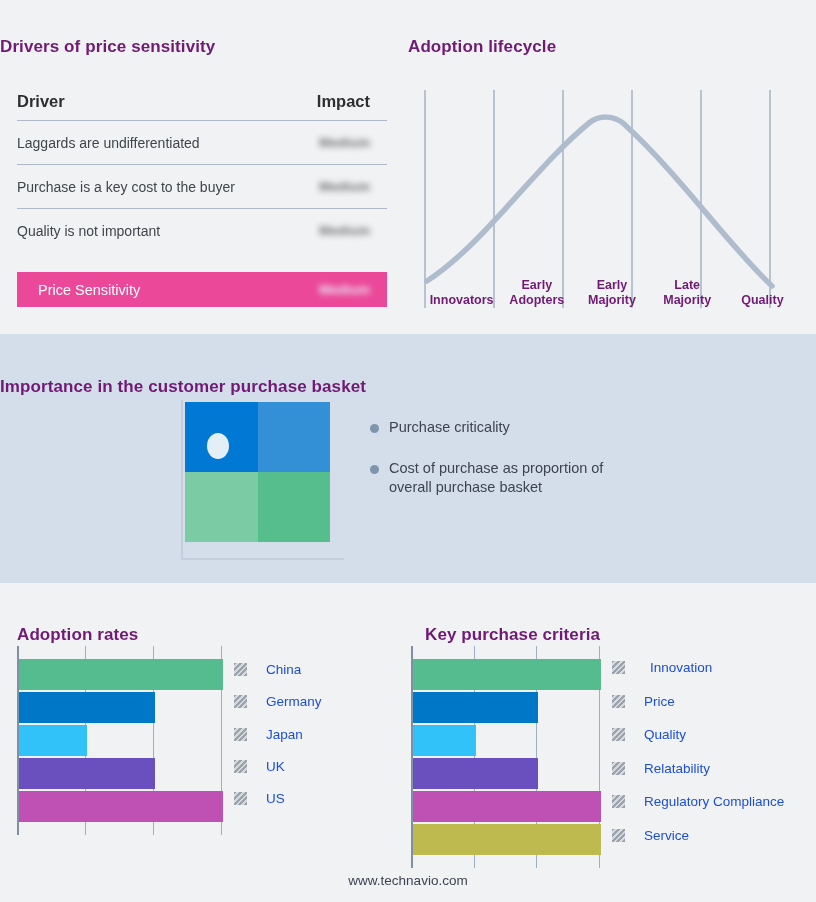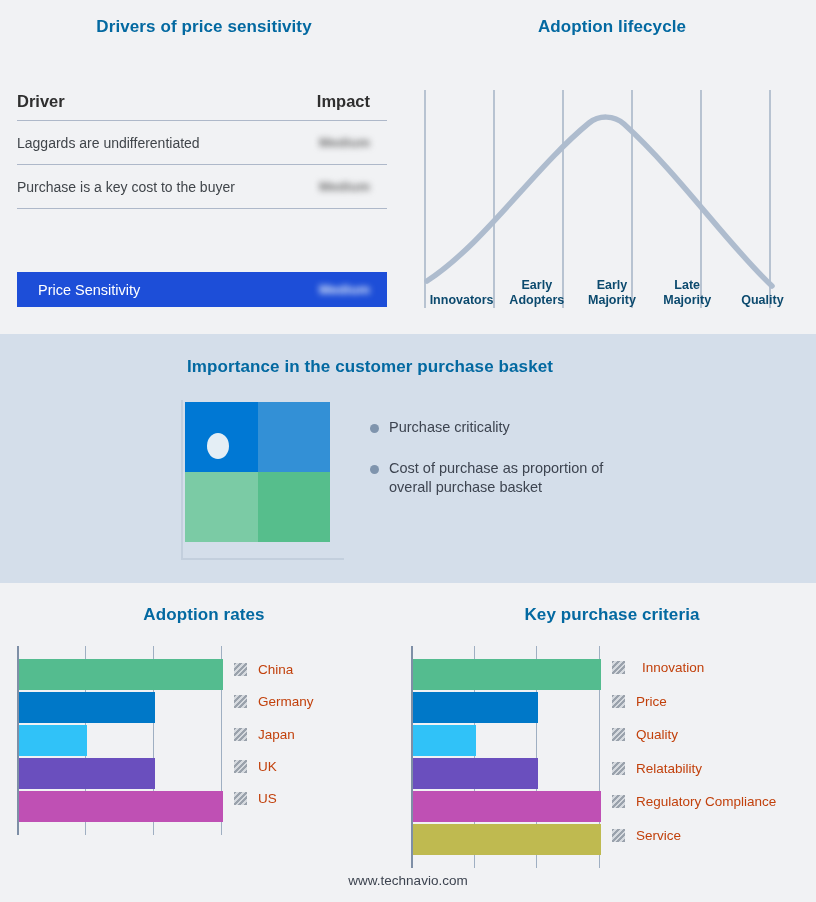--- a/index.html
+++ b/index.html
@@ -11,57 +11,57 @@
     overflow:hidden;
     position:relative;
   }
   .band{position:absolute;left:0;width:816px;}
   #band-top{top:0;height:334px;background:#F1F2F4;}
   #band-mid{top:334px;height:249px;background:#D4DEEA;}
   #band-bot{top:583px;height:319px;background:#F1F2F4;}
 
   .panel{position:absolute;}
   .ttl{
-    font-weight:bold;font-size:17px;color:#0369a1;
-    text-align:center;letter-spacing:.1px;
+    font-weight:bold;font-size:17px;color:#701a75;
+    letter-spacing:.1px;margin-top:20px;
   }
 
   
   #drivers{left:0;top:0;width:408px;height:334px;}
   #drivers .ttl{position:absolute;left:0;top:17px;width:408px;}
   .tbl{position:absolute;left:17px;top:92px;width:370px;}
   .hrow{display:flex;justify-content:space-between;align-items:flex-end;
         font-weight:bold;font-size:16.5px;color:#2f2f2f;padding-bottom:9px;}
   .hsep{height:1px;background:#AEB8C9;}
   .drow{display:flex;justify-content:space-between;align-items:center;
         height:43px;font-size:14px;color:#40454a;}
   .dsep{height:1px;background:#AEB8C9;}
   .dname{white-space:nowrap;}
   .blurval{
     font-size:13.5px;color:#6f6f6f;font-weight:600;
     filter:blur(3.4px);
     margin-right:17px;
   }
   .hilite{
     position:absolute;left:17px;top:272px;width:370px;height:35px;
-    background:#1d4ed8;display:flex;align-items:center;
+    background:#ec4899;display:flex;align-items:center;
     justify-content:space-between;
   }
   .hilite .hname{color:#ffffff;font-size:14.5px;margin-left:21px;}
   .hilite .blurval{color:#e8f1fb;}
 
   
   #lifecycle{left:408px;top:0;width:408px;height:434px;}
   #lifecycle .ttl{position:absolute;left:0;top:17px;width:408px;}
   #lcplot{position:absolute;left:16px;top:76px;width:376px;height:236px;}
   #lcplot svg{display:block;}
   .lclabels{position:absolute;left:16px;top:270px;width:376px;height:40px;
             display:flex;}
   .lccell{flex:1;text-align:center;font-weight:bold;font-size:12.5px;
-          color:#0c4a6e;line-height:14.5px;align-self:flex-end;
+          color:#701a75;line-height:14.5px;align-self:flex-end;
           padding-bottom:3px;}
 
   
   #basket{left:0;top:334px;width:816px;height:249px;}
   #basket .ttl{position:absolute;left:0;top:23px;width:740px;font-size:17px;}
   #quad{position:absolute;left:185px;top:402px;width:145px;height:140px;}
   .q{position:absolute;width:72.5px;height:70px;}
   #q-tl{left:0;top:0;background:#0078D4;}
   #q-tr{left:72.5px;top:0;background:#3390D6;}
   #q-bl{left:0;top:70px;background:#7BCBA5;}
@@ -72,30 +72,30 @@
   #qaxis-x{position:absolute;left:181px;top:558px;width:163px;height:2px;background:#C3CFDD;}
   #blegend{position:absolute;left:370px;top:418px;width:300px;}
   .bl-item{display:flex;align-items:flex-start;margin-bottom:22px;}
   .bl-dot{width:9px;height:9px;border-radius:50%;background:#7F94AD;
           margin-top:6px;margin-right:10px;flex:none;}
   .bl-txt{font-size:14.5px;color:#3d4450;line-height:19px;max-width:252px;}
 
   
   #adoption{left:0;top:583px;width:408px;height:319px;}
   #criteria{left:408px;top:583px;width:408px;height:319px;}
-  .bc .ttl{position:absolute;left:0;top:22px;width:408px;}
+  .bc .ttl{position:absolute;left:0;top:22px;width:408px;padding-left:17px;}
 
   .plot{position:absolute;}
   .gridline{position:absolute;width:1px;background:#9FAFC2;}
   .axis{position:absolute;width:2px;background:#7E8FA6;}
   .bar{position:absolute;}
   .lg{position:absolute;}
   .lg-item{display:flex;align-items:center;}
   .lg-sw{width:13px;height:13px;margin-right:11px;flex:none;}
-  .lg-lbl{font-size:13.5px;color:#c2410c;white-space:nowrap;}
+  .lg-lbl{font-size:13.5px;color:#1d4ed8;white-space:nowrap;margin-left:8px;}
 
   #footer{position:absolute;left:0;top:873px;width:816px;text-align:center;
           font-size:13.5px;color:#3d4450;}
 </style>
 </head>
 <body>
 
 <div class="band" id="band-top"></div>
 <div class="band" id="band-mid"></div>
 <div class="band" id="band-bot"></div>
@@ -115,20 +115,24 @@
       <span class="blurval">Medium</span>
     </div>
     <div class="dsep"></div>
 
     <div class="drow">
       <span class="dname">Purchase is a key cost to the buyer</span>
       <span class="blurval">Medium</span>
     </div>
     <div class="dsep"></div>
 
+    <div class="drow">
+      <span class="dname">Quality is not important</span>
+      <span class="blurval">Medium</span>
+    </div>
   </div>
 
   <div class="hilite">
     <span class="hname">Price Sensitivity</span>
     <span class="blurval">Medium</span>
   </div>
 </div>
 
 <div class="panel" id="lifecycle">
   <div class="ttl">Adoption lifecycle</div>

